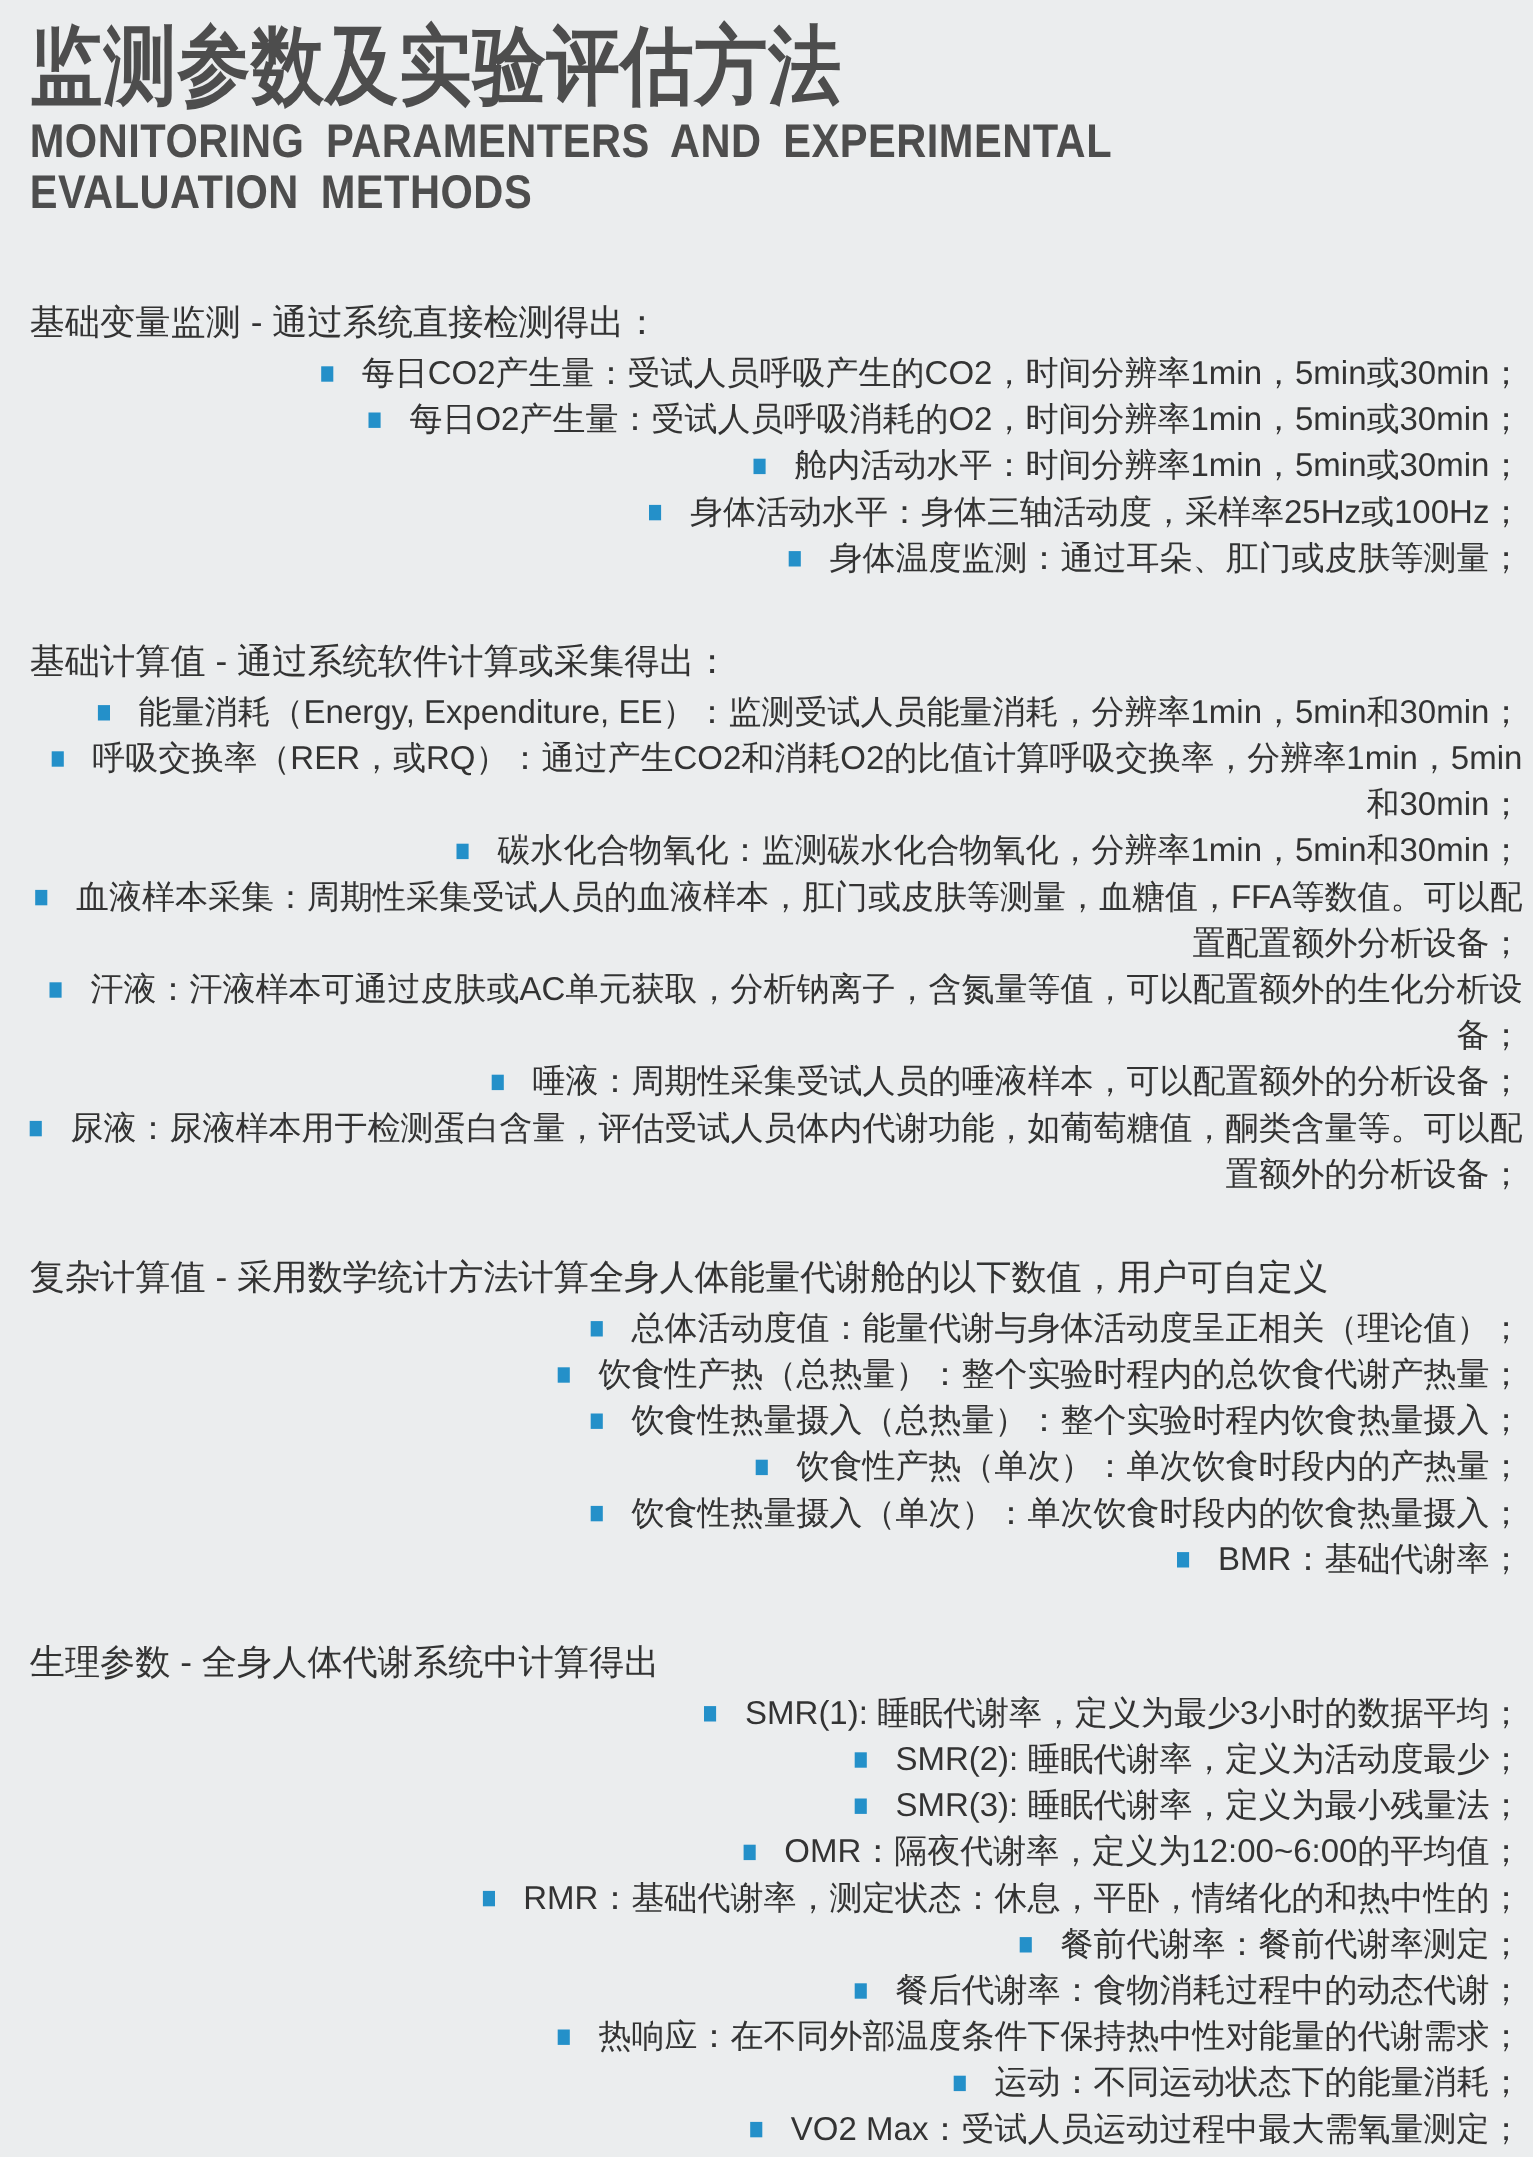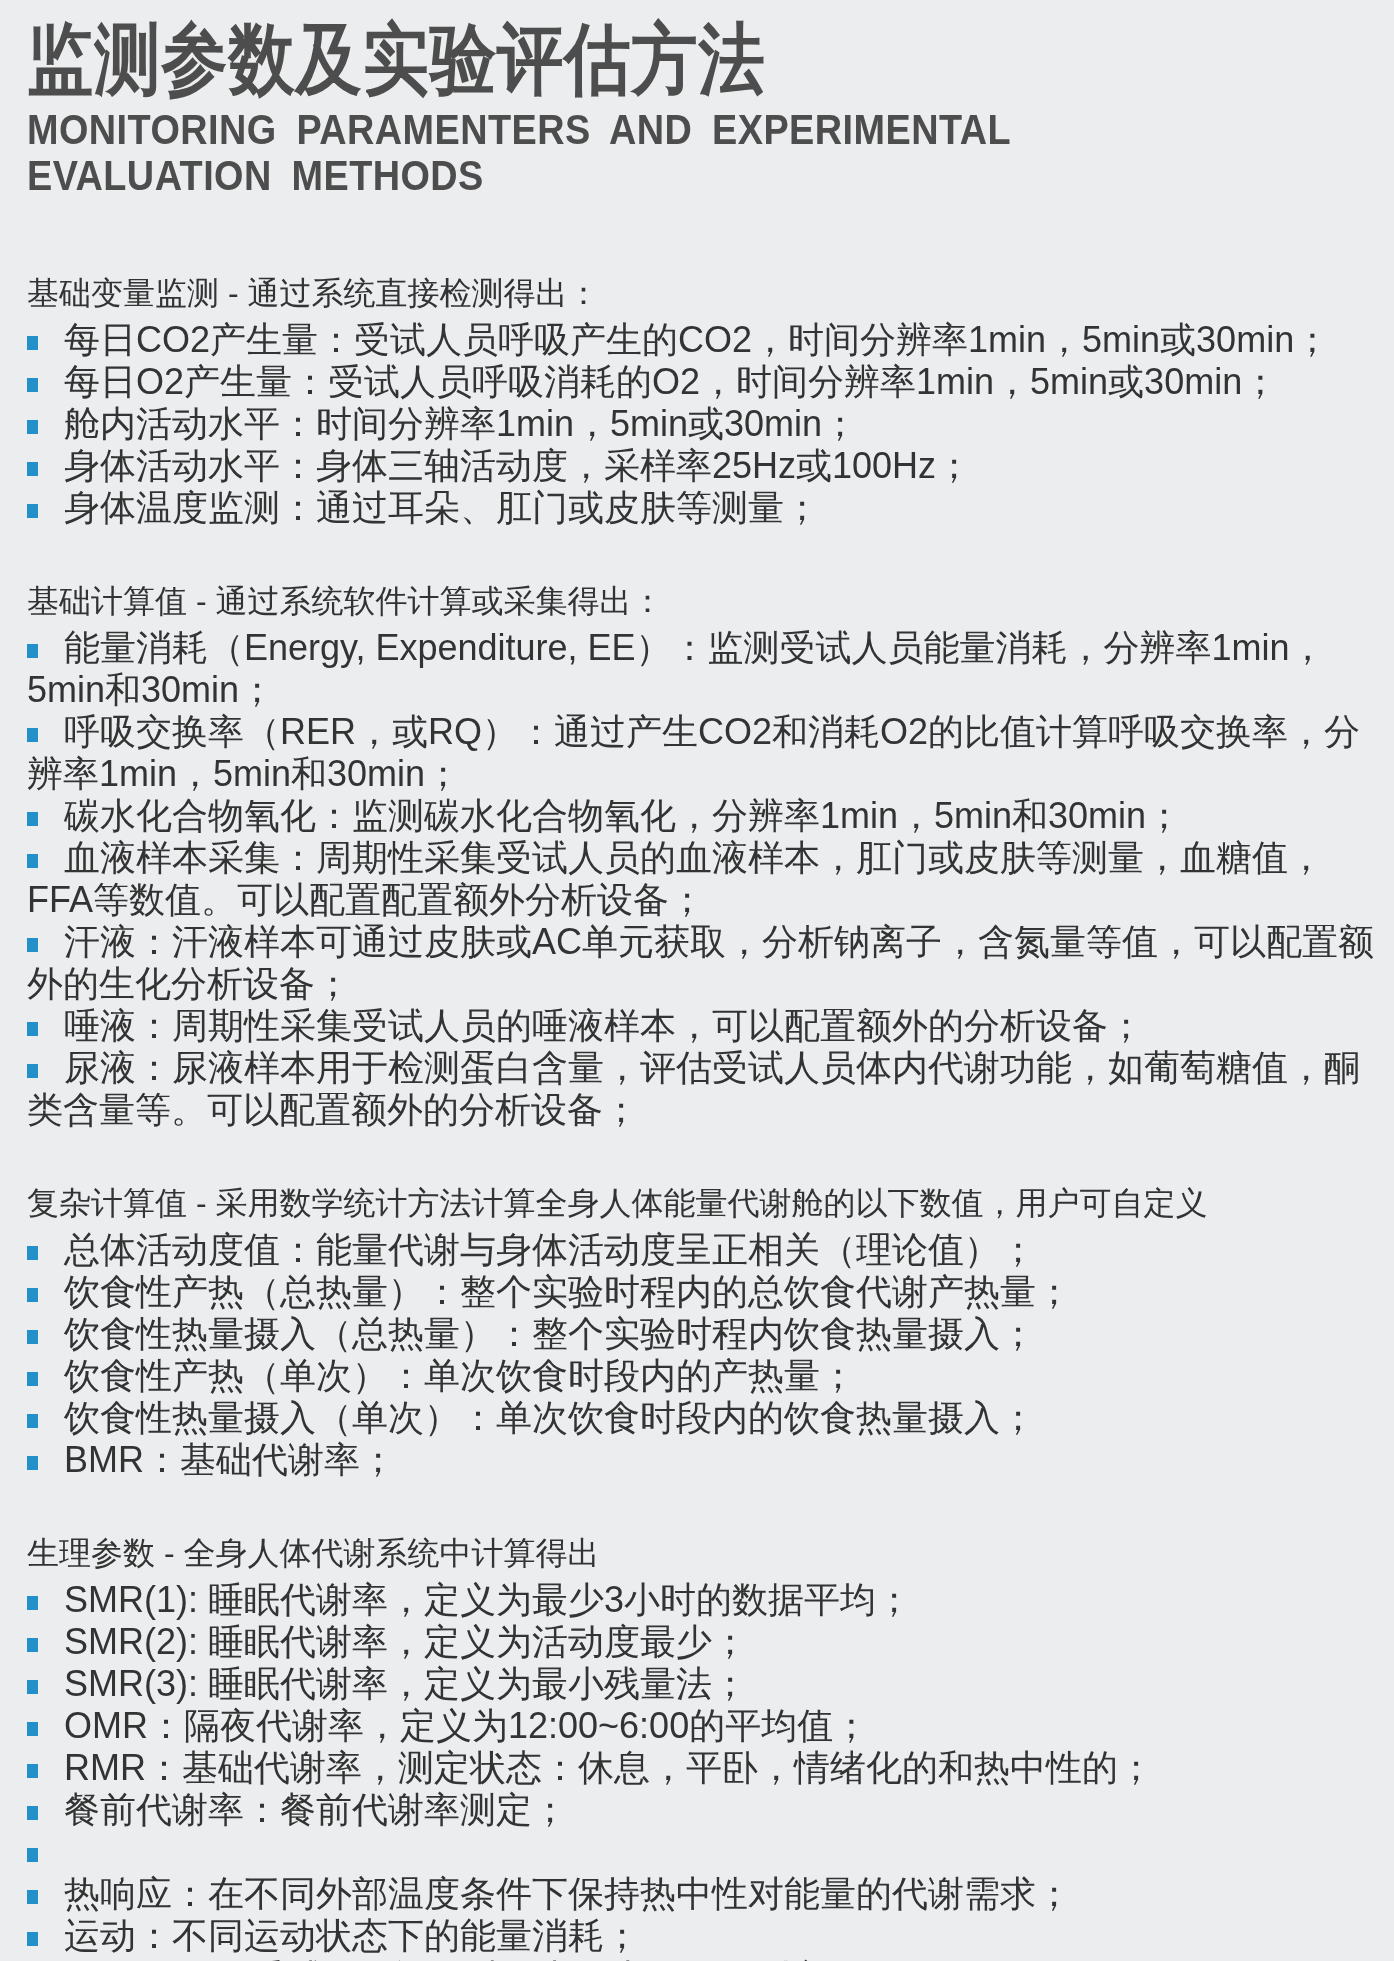--- a/index.html
+++ b/index.html
@@ -51,23 +51,24 @@
   .sec-h {
     margin: 51px 0 5px 0;
     font-size: 32px;
     line-height: 42px;
     font-weight: normal;
     color: var(--text);
   }
   section.first .sec-h { margin-top: 74px; }
   .item {
     margin: 0;
-    font-size: 36px;
+    font-size: 30px;
     line-height: 42px;
     color: var(--text);
+    text-align: right;
   }
   .sq {
     display: inline-block;
     width: 11px;
     height: 14px;
     background: var(--bullet);
     margin-right: 26px;
     position: relative;
     top: -2px;
   }
@@ -116,20 +117,20 @@
   </section>
 
   <section>
     <h2 class="sec-h">生理参数 - 全身人体代谢系统中计算得出</h2>
     <p class="item"><span class="sq"></span><span>SMR(1): 睡眠代谢率，定义为最少3小时的数据平均；</span></p>
     <p class="item"><span class="sq"></span><span>SMR(2): 睡眠代谢率，定义为活动度最少；</span></p>
     <p class="item"><span class="sq"></span><span>SMR(3): 睡眠代谢率，定义为最小残量法；</span></p>
     <p class="item"><span class="sq"></span><span>OMR：隔夜代谢率，定义为12:00~6:00的平均值；</span></p>
     <p class="item"><span class="sq"></span><span>RMR：基础代谢率，测定状态：休息，平卧，情绪化的和热中性的；</span></p>
     <p class="item"><span class="sq"></span><span>餐前代谢率：餐前代谢率测定；</span></p>
-    <p class="item"><span class="sq"></span></p>
+    <p class="item"><span class="sq"></span><span>餐后代谢率：食物消耗过程中的动态代谢；</span></p>
     <p class="item"><span class="sq"></span><span>热响应：在不同外部温度条件下保持热中性对能量的代谢需求；</span></p>
     <p class="item"><span class="sq"></span><span>运动：不同运动状态下的能量消耗；</span></p>
     <p class="item"><span class="sq"></span><span>VO2 Max：受试人员运动过程中最大需氧量测定；</span></p>
     <p class="item"></p>
   </section>
 
 </div>
 
 </body></html>

